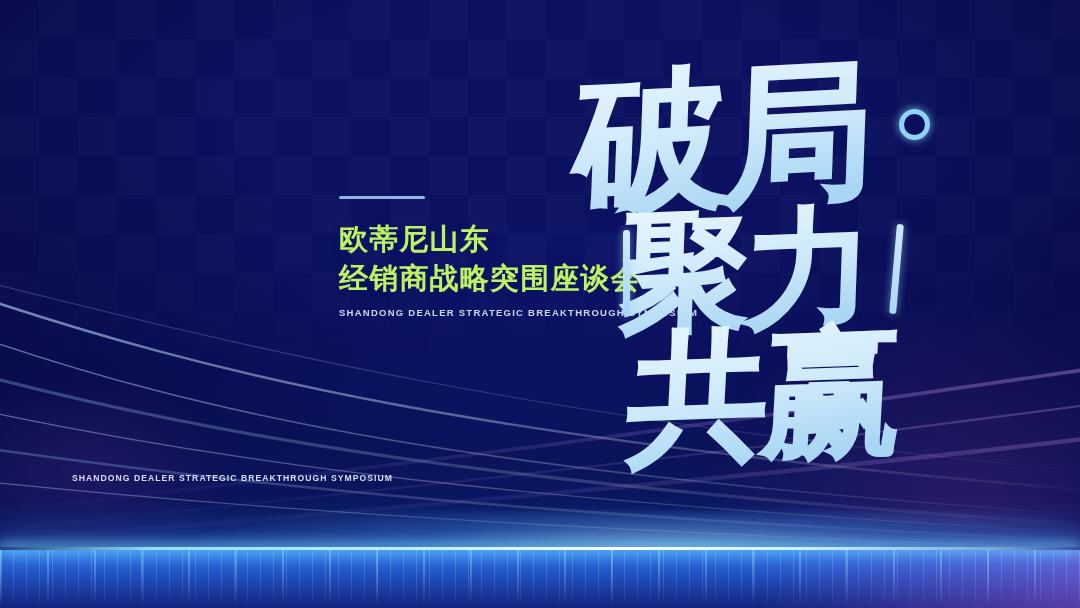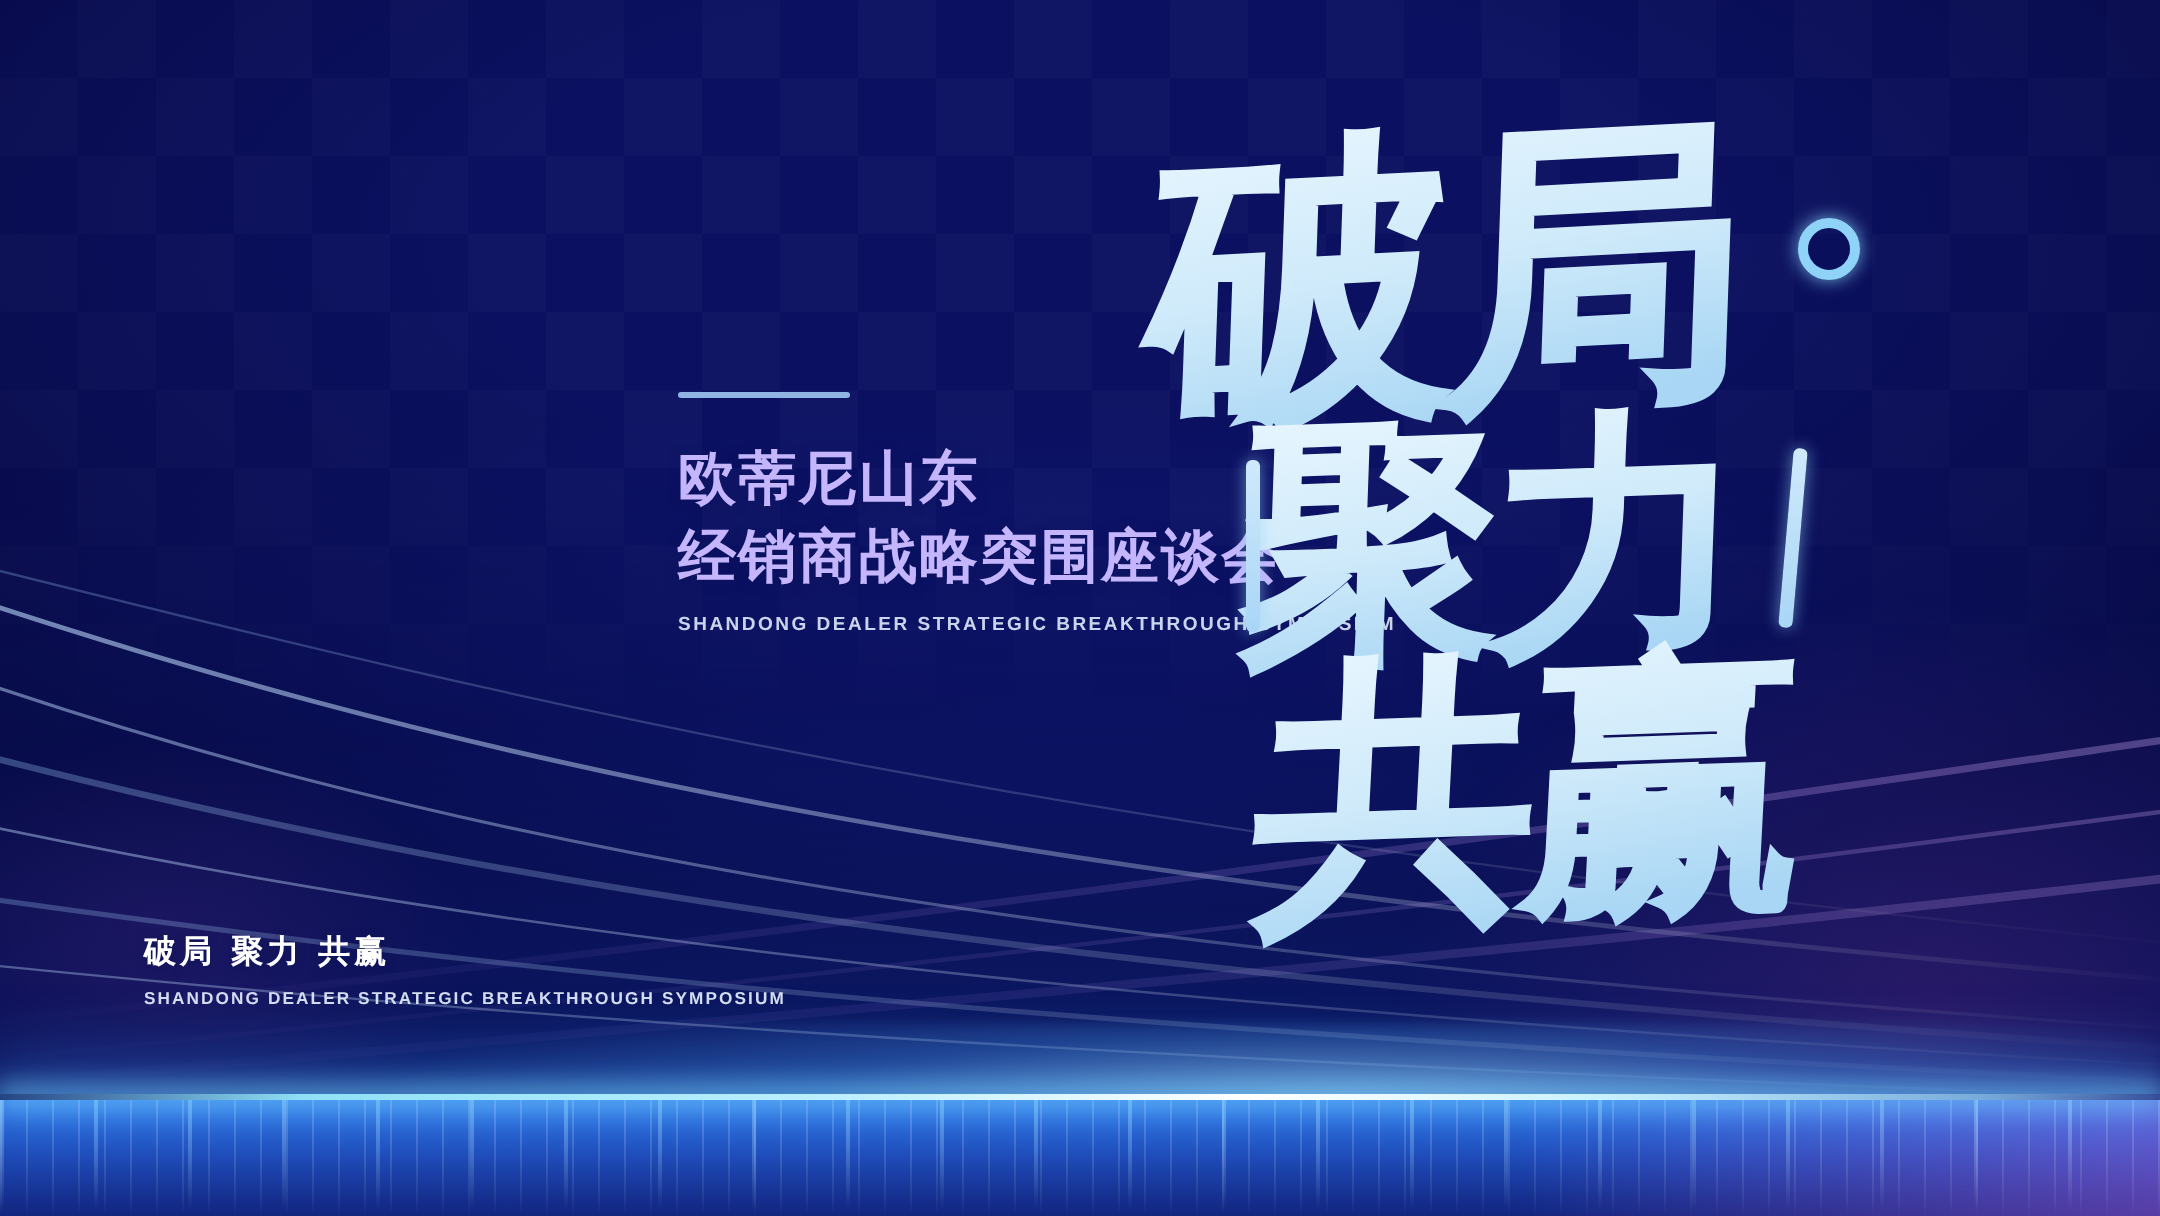--- a/index.html
+++ b/index.html
@@ -114,21 +114,21 @@
     font-family:"DejaVu Sans","Liberation Sans",sans-serif;
   }
 
   
   .title-block{position:absolute;left:339px;top:196px;width:300px;}
   .title-rule{
     width:86px;height:3px;background:#9fc6f2;opacity:.9;margin-bottom:21px;
     border-radius:2px;
   }
   .title-cn{
-    color:#c4b5fd;font-weight:700;
+    color:#bef264;font-weight:700;
     font-size:29px;line-height:1.33;letter-spacing:1.2px;
     font-family:"DejaVu Sans","Liberation Sans",sans-serif;
     white-space:nowrap;
     text-shadow:0 1px 6px rgba(10,20,90,.5);
   }
   .title-en{
     margin-top:10px;
     color:#dfe9fb;opacity:.9;
     font-size:9.5px;letter-spacing:1.25px;font-weight:600;
     white-space:nowrap;
@@ -239,17 +239,16 @@
         <text x="196" y="262" font-size="128" letter-spacing="-4" transform="rotate(-2 196 262) skewX(-4)">聚力</text>
         <text x="228" y="390" font-size="140" letter-spacing="-6" transform="rotate(-2 228 390) skewX(-5)">共赢</text>
       </g>
     </svg>
     <div class="hero-accent-ring"></div>
     <div class="hero-bar left"></div>
     <div class="hero-bar right"></div>
   </div>
 
   <div class="caption">
-    <div class="caption-cn">破局 聚力 共赢</div>
     <div class="caption-en">SHANDONG DEALER STRATEGIC BREAKTHROUGH SYMPOSIUM</div>
   </div>
 
 </div>
 
 </body></html>

